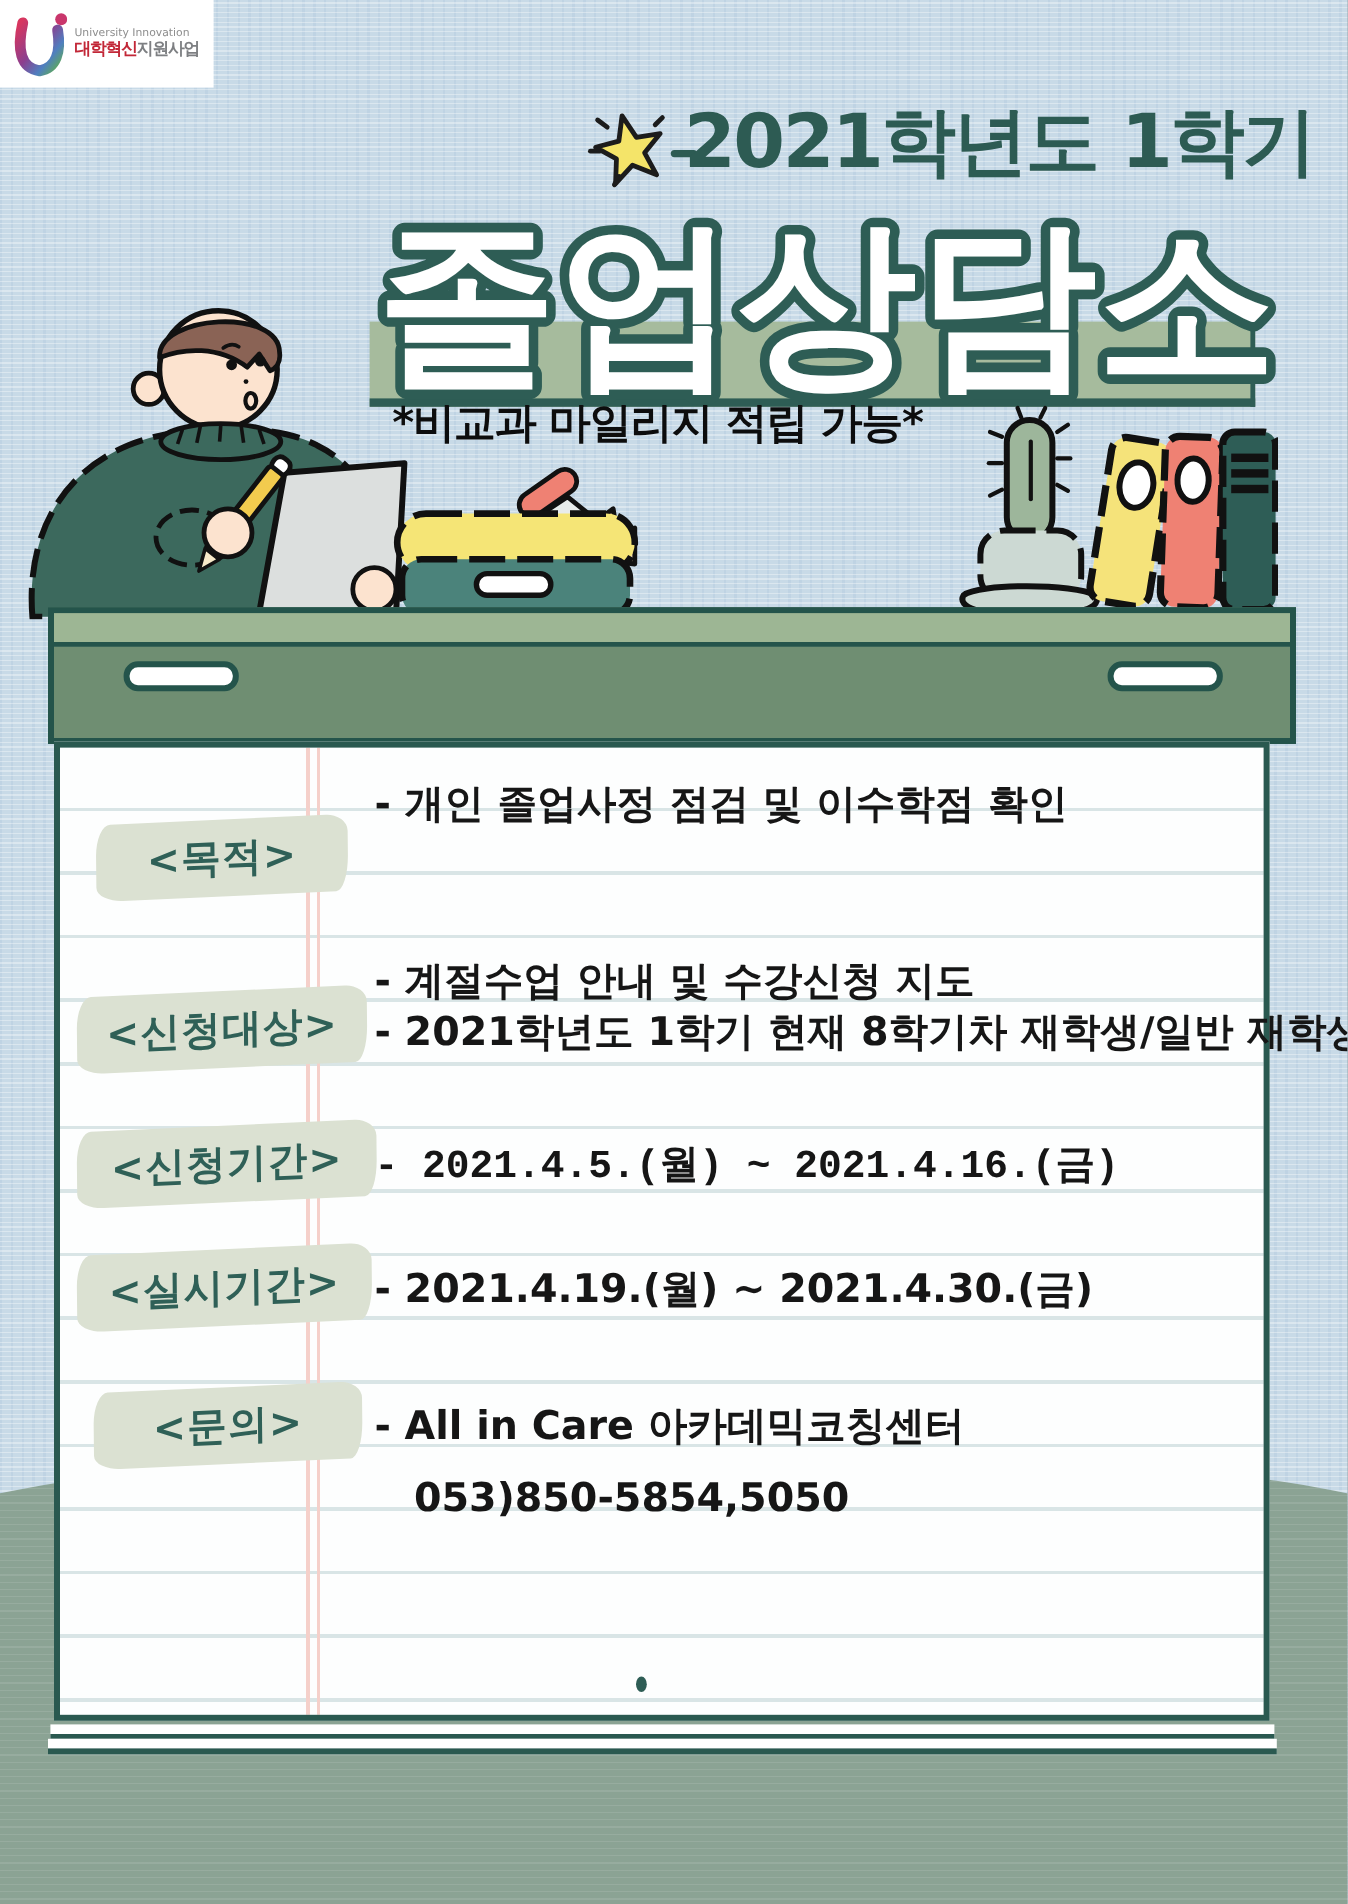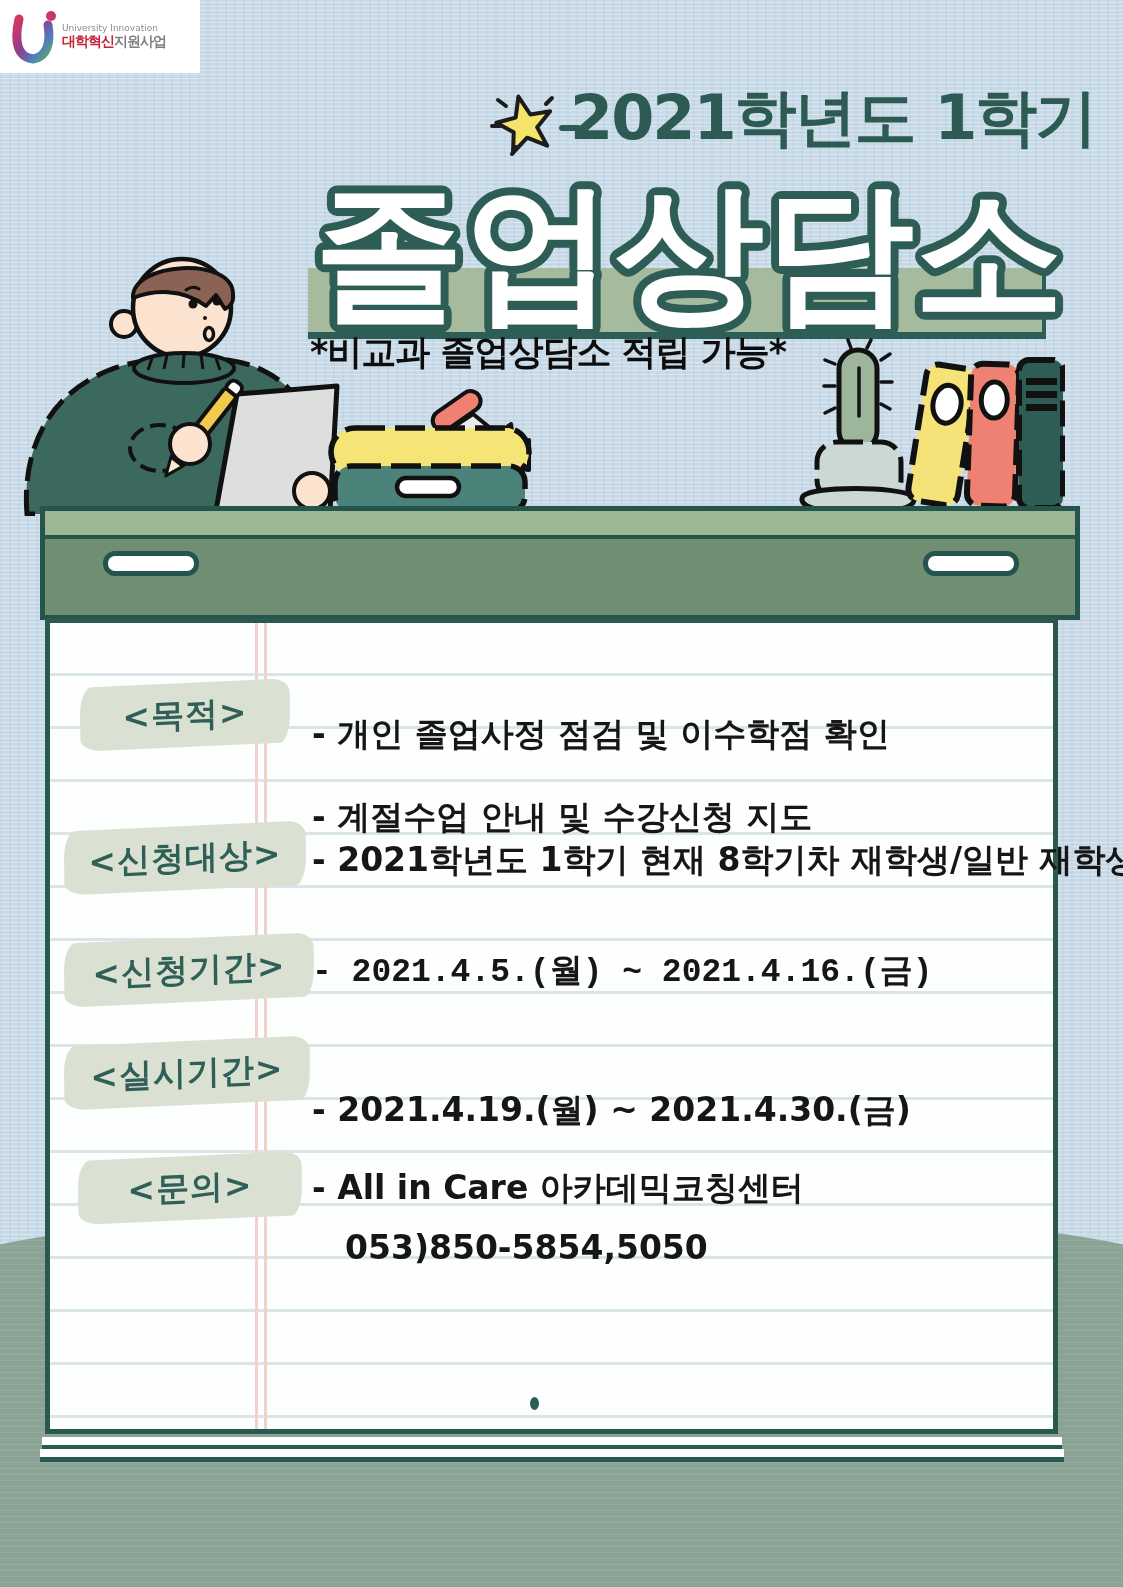--- a/index.html
+++ b/index.html
@@ -12,21 +12,21 @@
       repeating-linear-gradient(90deg, rgba(150,180,210,.18) 0 2px, rgba(0,0,0,0) 2px 9px);
   }
   
   .hill{
     position:absolute; left:-90px; top:1205px; width:1303px; height:450px;
     background-color:#8ba394;
     background-image:repeating-linear-gradient(0deg, rgba(255,255,255,.10) 0 1px, rgba(0,0,0,0) 1px 6px);
     border-radius:50% 50% 0 0 / 80px 80px 0 0;
   }
   
-  .logo{position:absolute;left:0;top:0;width:200px;height:73px;background:#ffffff;display:flex;align-items:center;}
+  .logo{position:absolute;left:0;top:0;width:178px;height:73px;background:#ffffff;display:flex;align-items:center;}
   .logo svg{margin-left:10px;flex:0 0 auto;}
   .logo-text{margin-left:6px;line-height:1.05;}
   .logo-small{font-size:9px;color:#8d8d8d;letter-spacing:0;}
   .logo-main{font-size:14px;font-weight:bold;letter-spacing:-1px;}
   .logo-main .red{color:#c22737;}
   .logo-main .gray{color:#7d7f82;font-weight:bold;}
   
   .star-icon{position:absolute;left:486px;top:88px;}
   .semester{
     position:absolute;left:570px;top:76px;width:520px;text-align:center;
@@ -80,24 +80,24 @@
   .hl-0{left:80px;top:683px;width:210px;height:64px;}
   .hl-1{left:64px;top:826px;width:242px;height:64px;}
   .hl-2{left:64px;top:938px;width:250px;height:64px;}
   .hl-3{left:64px;top:1041px;width:246px;height:64px;}
   .hl-4{left:78px;top:1156px;width:224px;height:64px;}
   
   .note-line{
     position:absolute;left:312px;font-size:33px;font-weight:bold;color:#161616;
     letter-spacing:0px;white-space:nowrap;
   }
-  .nl-0a{top:712px;} .nl-0b{top:749px;margin-top:46px;}
+  .nl-0a{top:648px;} .nl-0b{top:749px;margin-top:46px;}
   .nl-1a{top:838px;}
   .nl-2a{top:948px;font-family:Liberation Mono, monospace;}
-  .nl-3a{top:1052px;margin-top:36px;}
+  .nl-3a{top:1052px;}
   .nl-4a{top:1166px;} .nl-4b{top:1228px;left:345px;}
 </style>
 </head>
 <body>
 
 <div class="poster">
 
   <div class="hill"></div>
 
   <div class="logo">
@@ -126,21 +126,21 @@
     <line x1="26" y1="66" x2="30" y2="59" stroke="#1c1c1c" stroke-width="4" stroke-linecap="round"></line>
     <line x1="60" y1="16" x2="66" y2="10" stroke="#1c1c1c" stroke-width="4" stroke-linecap="round"></line>
     <line x1="76" y1="40" x2="92" y2="40" stroke="#2d5b53" stroke-width="6" stroke-linecap="round"></line>
   </svg>
   <div class="semester">2021학년도 1학기</div>
 
   <div class="title-band"></div>
   <svg class="main-title-svg" width="822" height="192" viewBox="0 0 822 192">
     <text x="411" y="152" text-anchor="middle" font-size="150" fill="#ffffff" stroke="#2e5d55" stroke-width="16" stroke-linejoin="round" paint-order="stroke">졸업상담소</text>
   </svg>
-  <div class="subtitle">*비교과 졸업상담소 적립 가능*</div>
+  <div class="subtitle">*비교과 마일리지 적립 가능*</div>
 
   <svg class="person-svg" width="345" height="270" viewBox="0 0 345 270">
     <path d="M15,268 C10,205 35,150 95,125 C135,108 215,105 252,125 C297,147 312,195 314,268 Z" fill="#3c695d" stroke="#111" stroke-width="5" stroke-dasharray="24 9"></path>
     <circle cx="112" cy="78" r="13" fill="#fce3cf" stroke="#111" stroke-width="4"></circle>
     <circle cx="170" cy="62" r="49" fill="#fce3cf" stroke="#111" stroke-width="4.5"></circle>
     <path d="M121,52 C119,16 221,10 221,48 C222,56 218,61 213,63 L204,49 L194,60 C170,42 141,44 121,52 Z" fill="#8a6355" stroke="#111" stroke-width="4" stroke-linejoin="round"></path>
     <circle cx="181" cy="58" r="4.5" fill="#111"></circle>
     <circle cx="205" cy="55" r="4.5" fill="#111"></circle>
     <path d="M174,44 q7,-5 13,-1" fill="none" stroke="#111" stroke-width="3" stroke-linecap="round"></path>
     <circle cx="193" cy="72" r="2" fill="#111"></circle>

